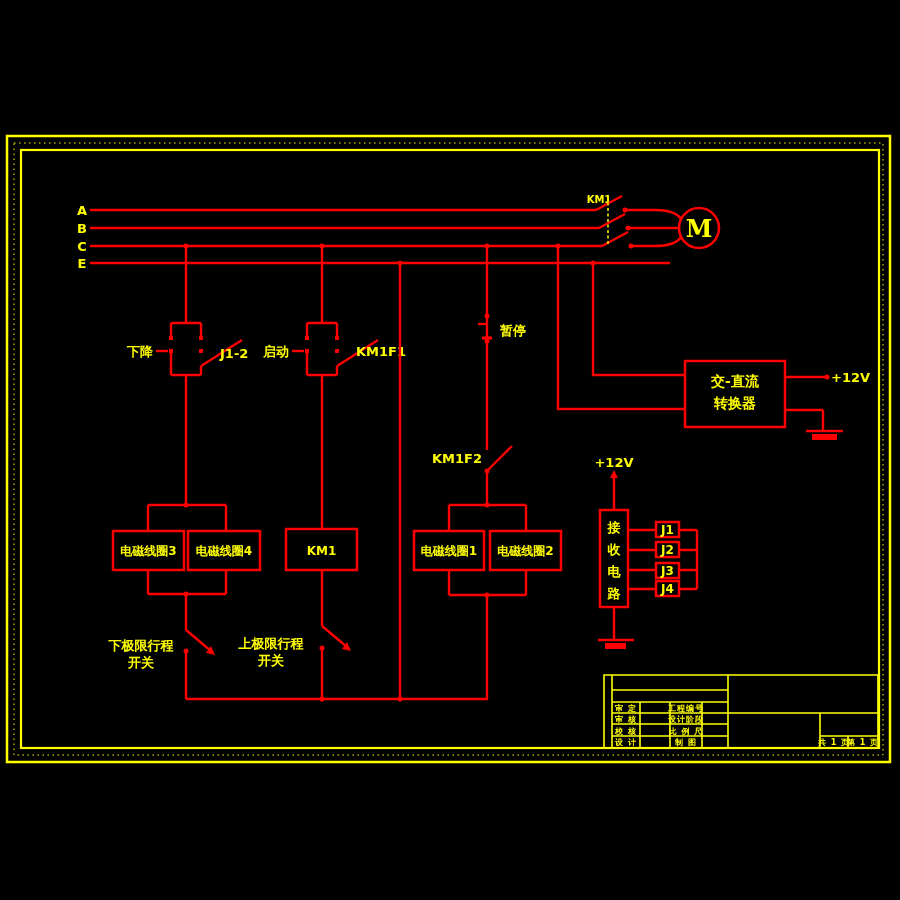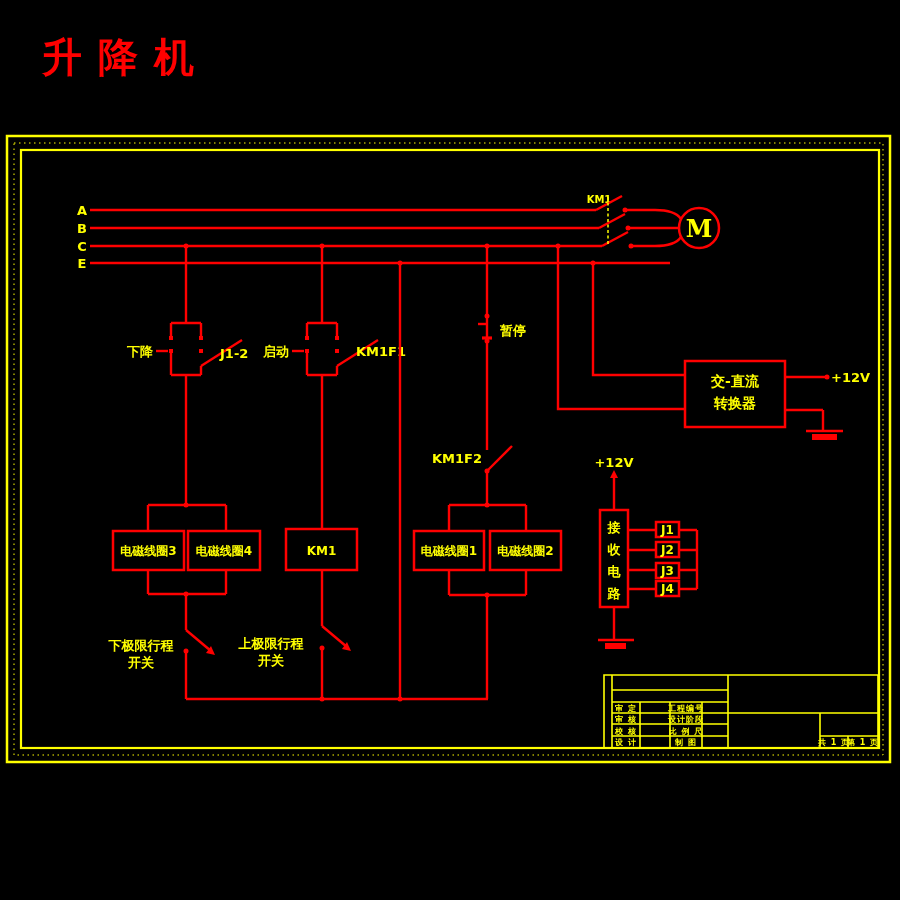--- a/index.html
+++ b/index.html
@@ -17,21 +17,20 @@
   .lbl-m{font-size:12px}
   .lbl-14{font-size:14px}
   .lbl-tiny{font-size:8px;letter-spacing:1px}
   .motor-m{fill:#ffff00;font-family:"DejaVu Serif","Liberation Serif",serif;font-size:24px;font-weight:bold}
   text{dominant-baseline:auto}
 </style>
 </head>
 <body>
 
 <div id="stage">
-  <div id="main-title">升降机</div>
 
   <svg width="900" height="900" viewBox="0 0 900 900">
 
     <g>
       <rect x="7" y="136" width="883" height="626" class="yb" stroke-width="2.5"></rect>
       <rect x="14" y="143" width="869" height="612" class="yb" stroke-width="1" stroke-dasharray="1.5 3.5"></rect>
       <rect x="21" y="150" width="858" height="598" class="yb" stroke-width="2.2"></rect>
     </g>
 
     <g>

